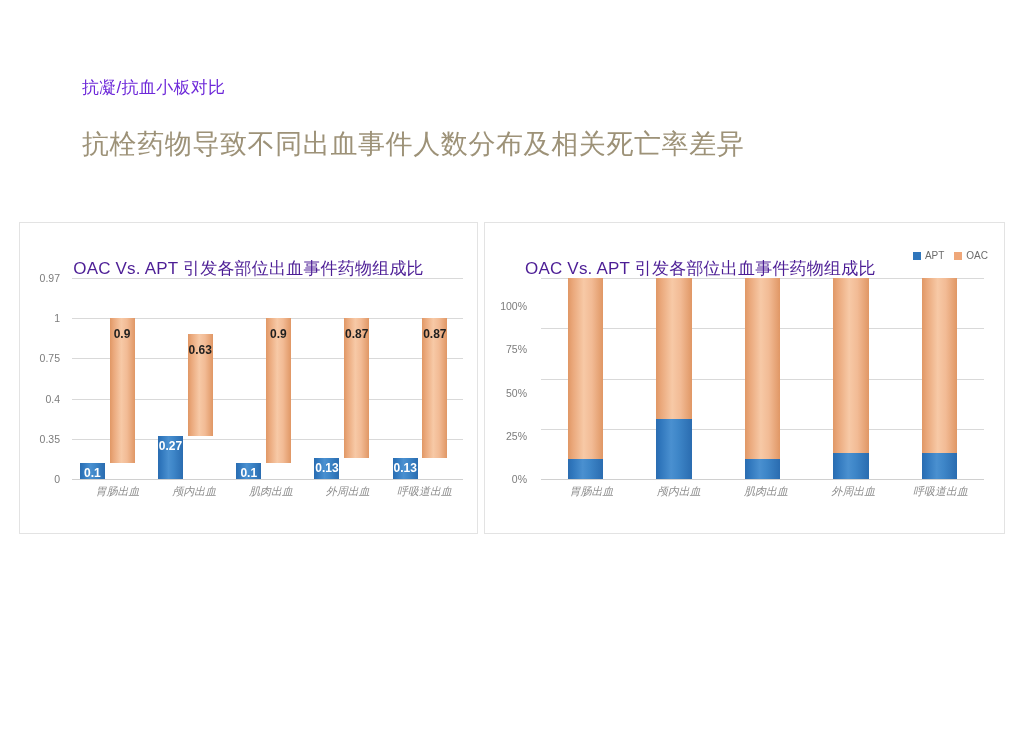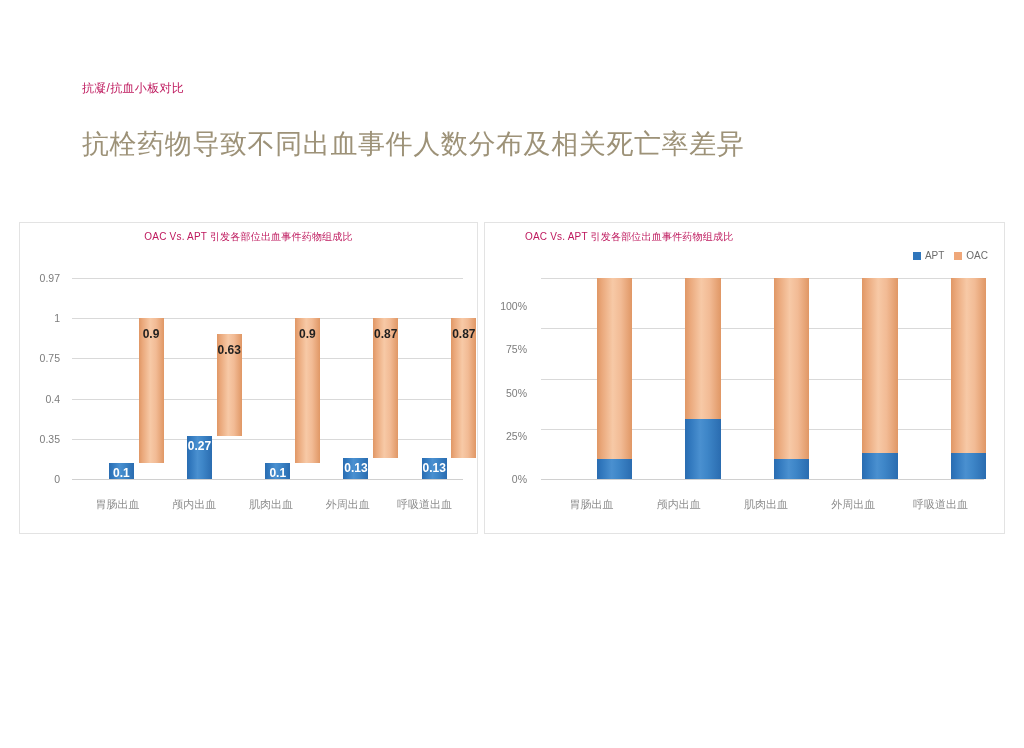--- a/index.html
+++ b/index.html
@@ -16,22 +16,22 @@
   }
 
   
   #slide-header {
     position: absolute;
     left: 82px;
     top: 78px;
     width: 860px;
   }
   #eyebrow {
-    color: #be185d;
-    font-size: 12px;
+    color: #6d28d9;
+    font-size: 17px;
     line-height: 20px;
     letter-spacing: .3px;
     font-weight: 400;
     white-space: nowrap;
   }
   #main-title {
     margin-top: 28px;
     color: #9d9278;
     font-size: 27px;
     line-height: 36px;
@@ -47,26 +47,26 @@
     height: 312px;
     background: #ffffff;
     border: 1px solid #e3e3e3;
     box-sizing: border-box;
   }
   #chart-left-frame  { left: 19px;  width: 459px; }
   #chart-right-frame { left: 484px; width: 521px; }
 
   .chart-title {
     position: absolute;
-    top: 7px;
+    top: 34px;
     left: 0;
     width: 100%;
     text-align: center;
-    color: #be185d;
-    font-size: 10px;
+    color: #4c1d95;
+    font-size: 17px;
     font-weight: 400;
     letter-spacing: .2px;
     white-space: nowrap;
   }
   #chart-right-frame .chart-title {
     text-align: left;
     left: 40px;
     width: auto;
   }
 
@@ -148,21 +148,20 @@
     display: flex;
   }
   .bar-group {
     flex: 1 1 0;
     position: relative;
     height: 100%;
   }
   .bar {
     position: absolute;
     bottom: 0;
-    margin-left: 29px;
   }
   
   .bar-blue {
     background: linear-gradient(to right,
         #2a6cb0 0%, #2f76bc 12%, #4a90d0 42%, #3e86c8 62%, #2a6cb0 100%);
   }
   .bar-orange {
     background: linear-gradient(to right,
         #e09765 0%, #eaa87b 14%, #f7c9a6 45%, #f2bb95 68%, #e09765 100%);
   }
@@ -177,22 +176,23 @@
   .lbl-on-blue  { color: #ffffff; }
   .lbl-on-orange{ color: #1f1f1f; }
 
   .cat-labels {
     position: absolute;
     left: 7px; right: 0;
     bottom: 0;
     height: 26px;
     display: flex;
     align-items: flex-start;
-    padding-top: 18px;
+    padding-top: 5px;
     box-sizing: border-box;
+    font-style: italic;
   }
   .cat-label {
     flex: 1 1 0;
     text-align: center;
     font-size: 11px;
     color: #8e8e8e;
     font-family: "DejaVu Serif", "Liberation Serif", serif;
     white-space: nowrap;
   }
 </style>

